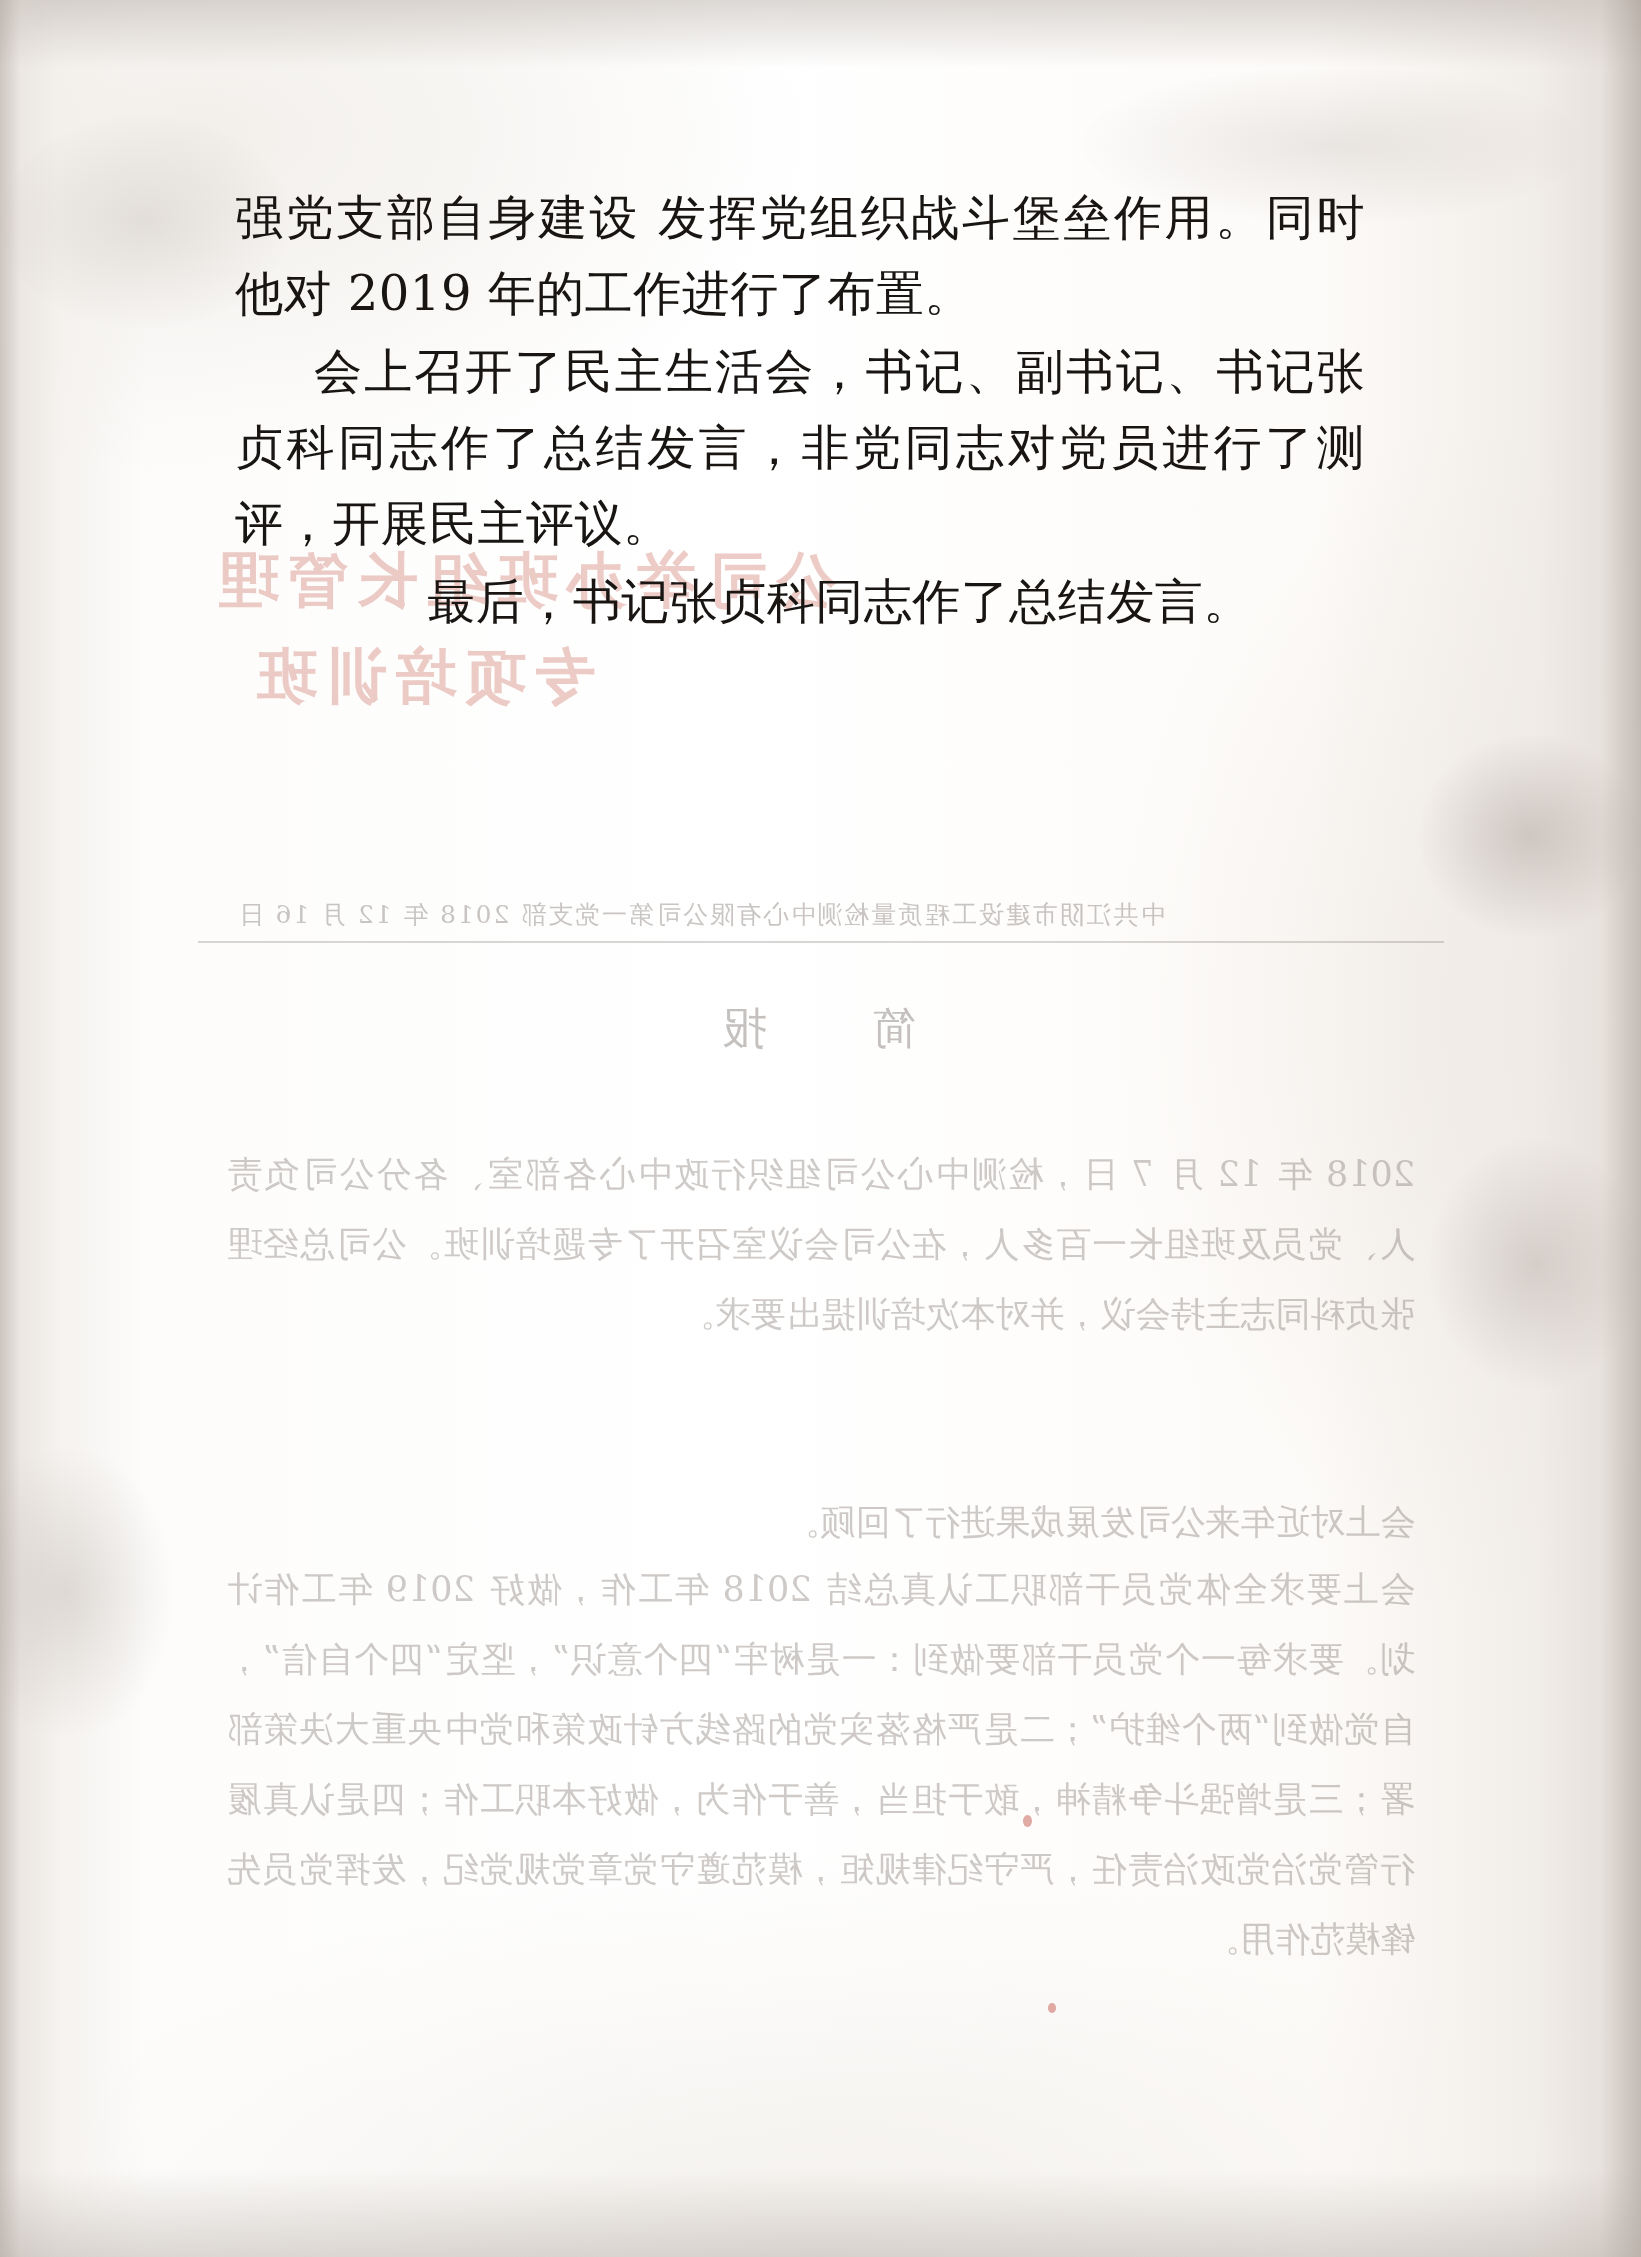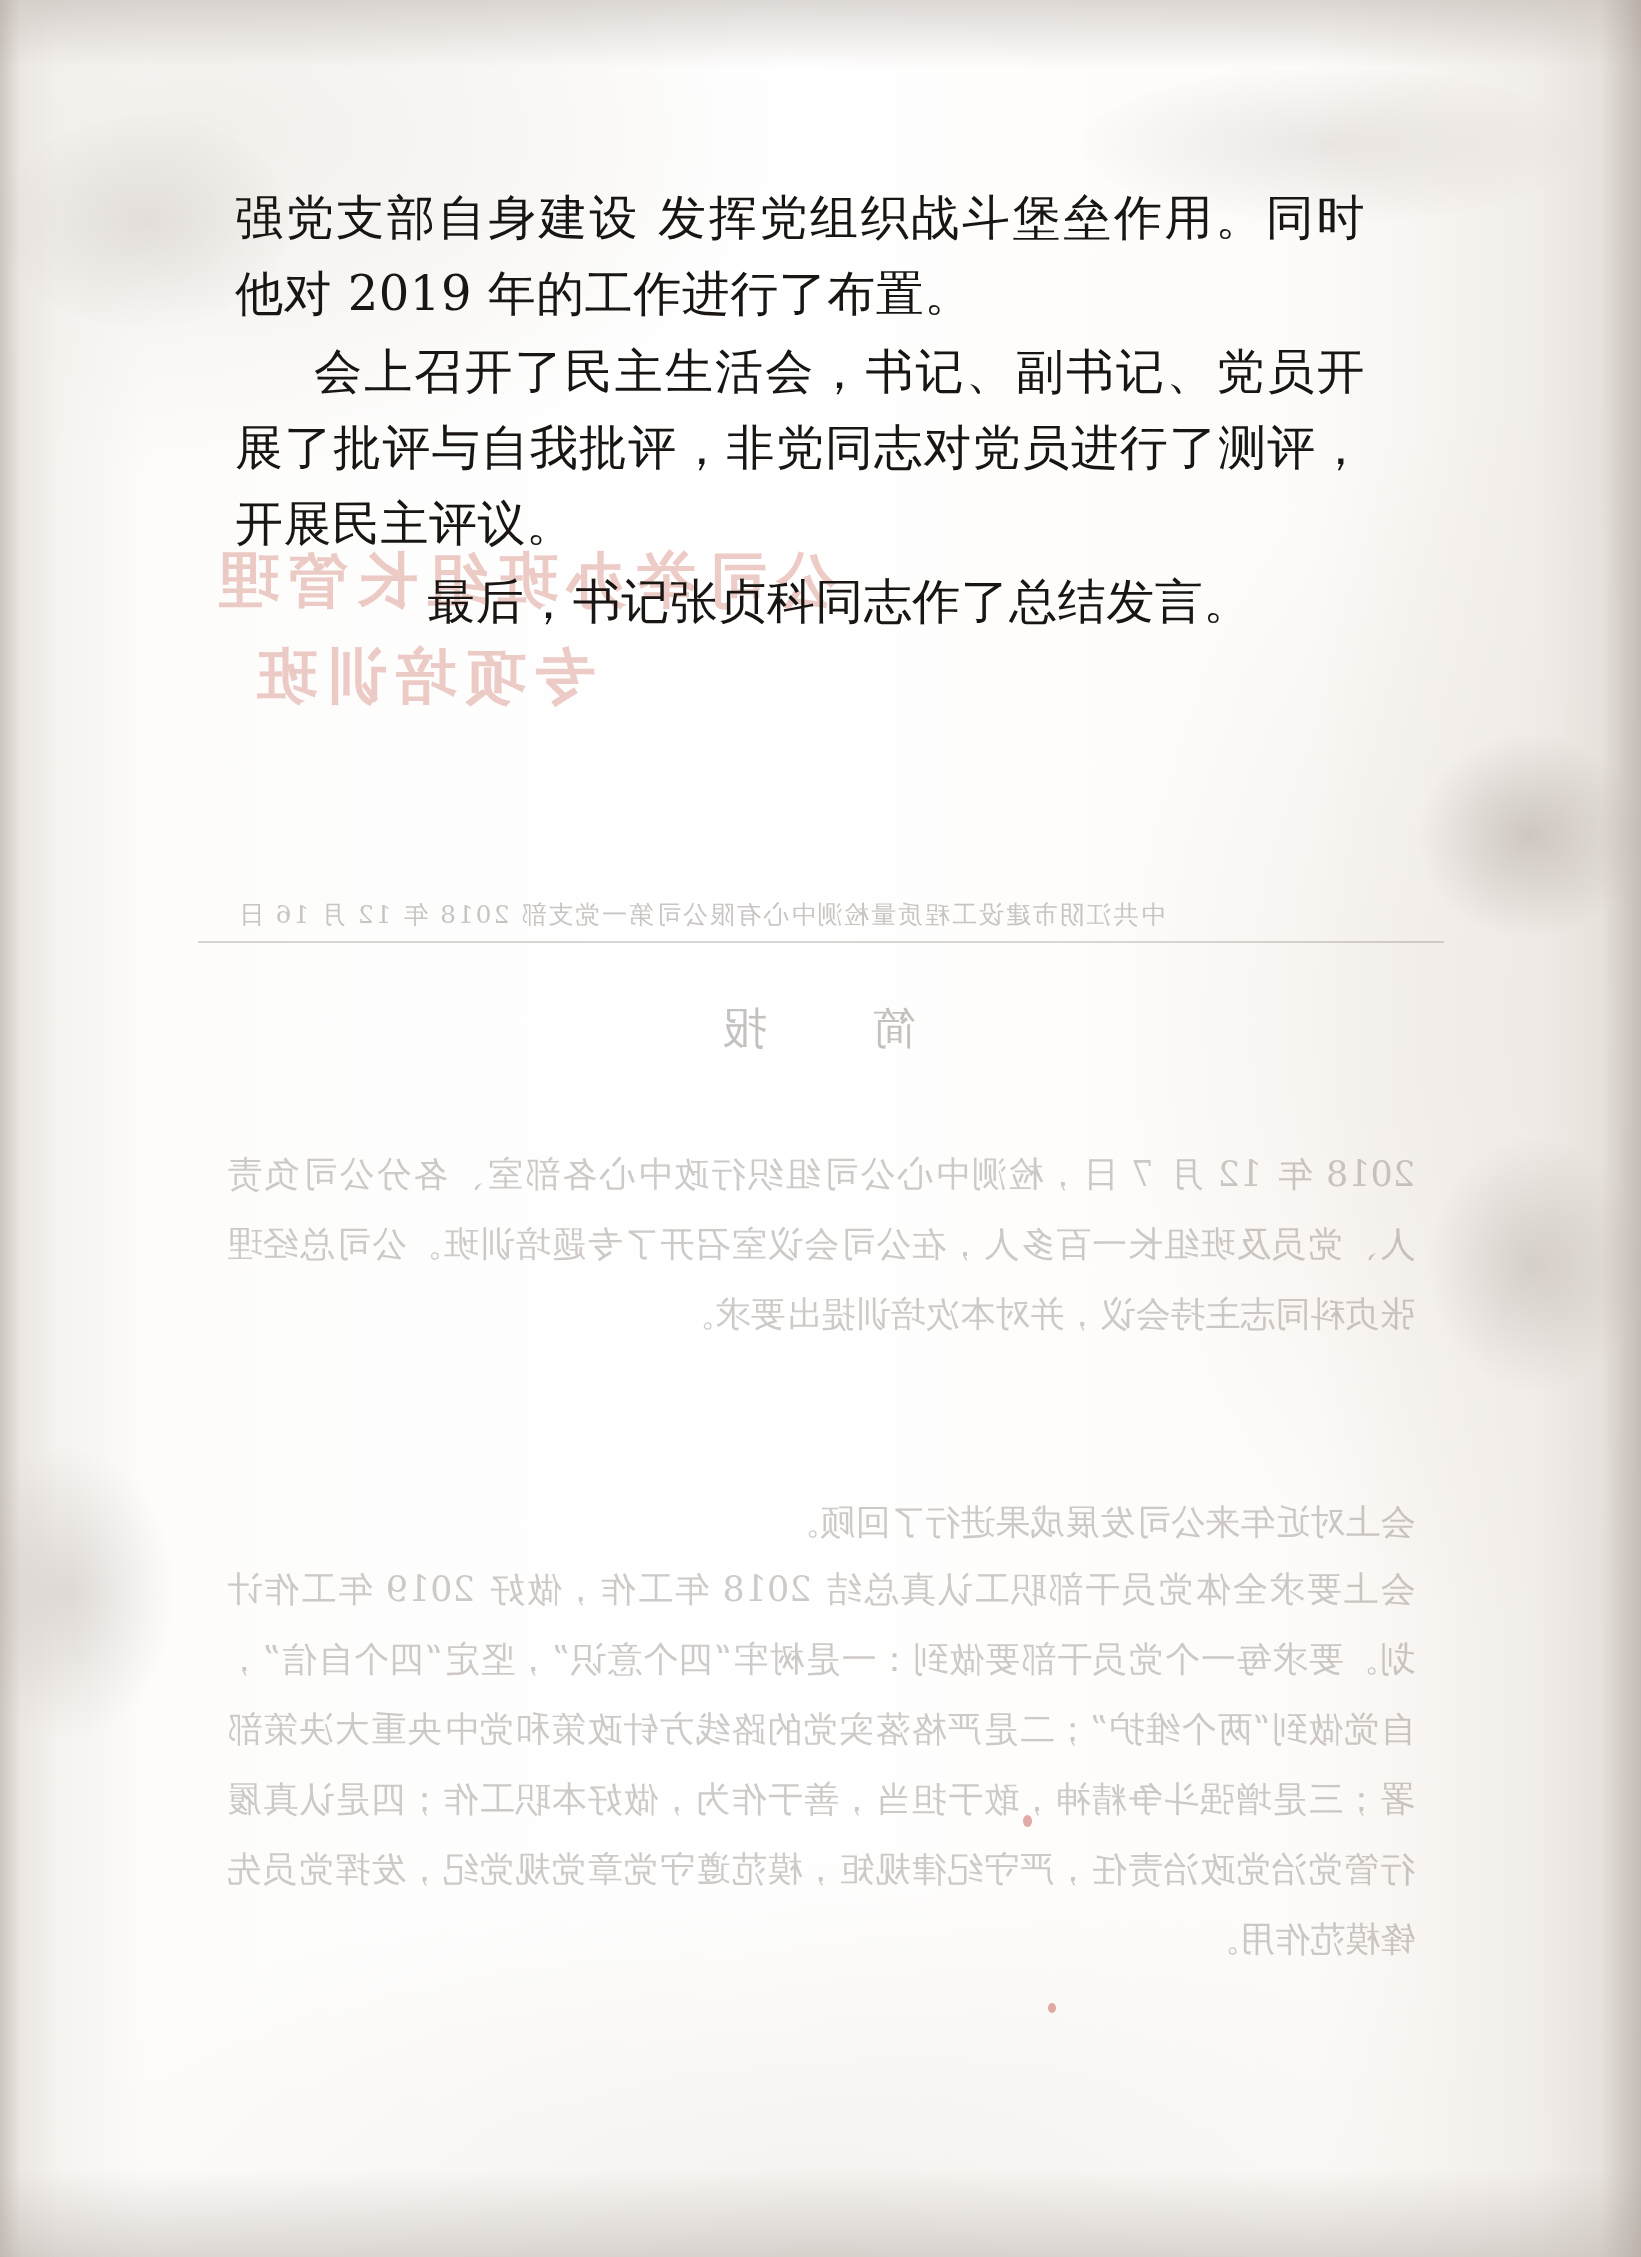--- a/index.html
+++ b/index.html
@@ -156,18 +156,18 @@
   <div class="bleed bleed-heading">简 报</div>
   <div class="bleed-para p1">2018 年 12 月 7 日，检测中心公司组织行政中心各部室、各分公司负责人、党员及班组长一百多人，在公司会议室召开了专题培训班。公司总经理张贞科同志主持会议，并对本次培训提出要求。</div>
   <div class="bleed-para p2">会上对近年来公司发展成果进行了回顾。</div>
   <div class="bleed-para p3">会上要求全体党员干部职工认真总结 2018 年工作，做好 2019 年工作计划。要求每一个党员干部要做到：一是树牢“四个意识”，坚定“四个自信”，自觉做到“两个维护”；二是严格落实党的路线方针政策和党中央重大决策部署；三是增强斗争精神，敢于担当，善于作为，做好本职工作；四是认真履行管党治党政治责任，严守纪律规矩，模范遵守党章党规党纪，发挥党员先锋模范作用。</div>
 
   <div class="ink-dot d1"></div>
   <div class="ink-dot d2"></div>
 
   <div class="body-text">
     <p>强党支部自身建设  发挥党组织战斗堡垒作用。同时他对 2019 年的工作进行了布置。</p>
-    <p class="indent">会上召开了民主生活会，书记、副书记、党员开展了批评与自我批评，非党同志对党员进行了测评，开展民主评议。</p>
+    <p class="indent">会上召开了民主生活会，书记、副书记、书记张贞科同志作了总结发言，非党同志对党员进行了测评，开展民主评议。</p>
     <p class="indent nowrap-last">最后，书记张贞科同志作了总结发言。</p>
   </div>
 
 </div>
 
 
 </body></html>

